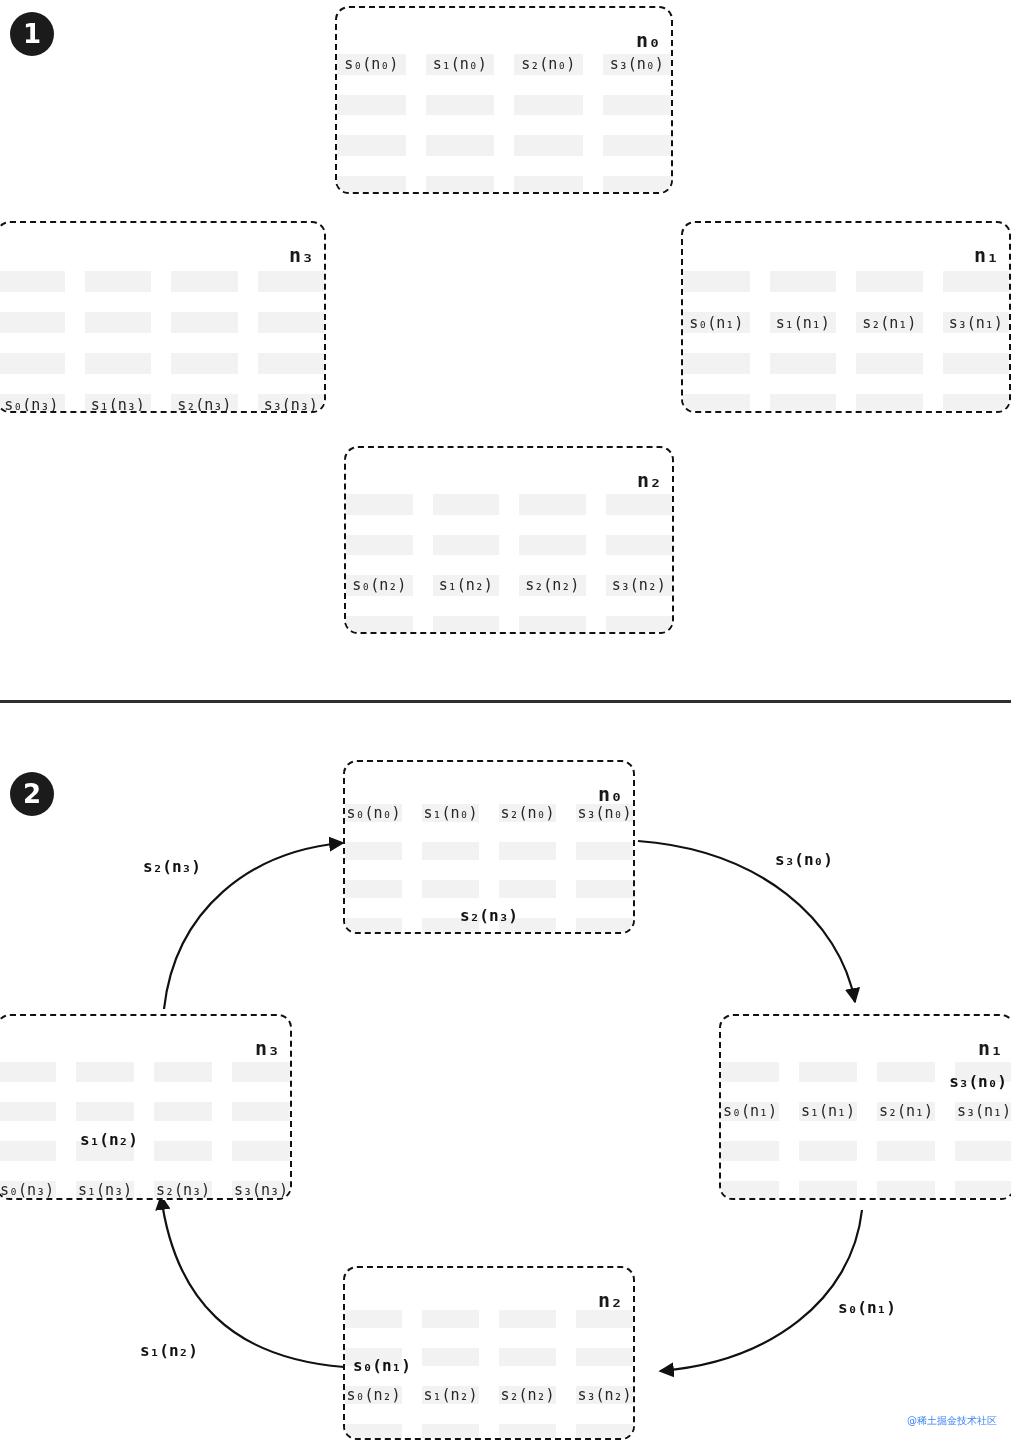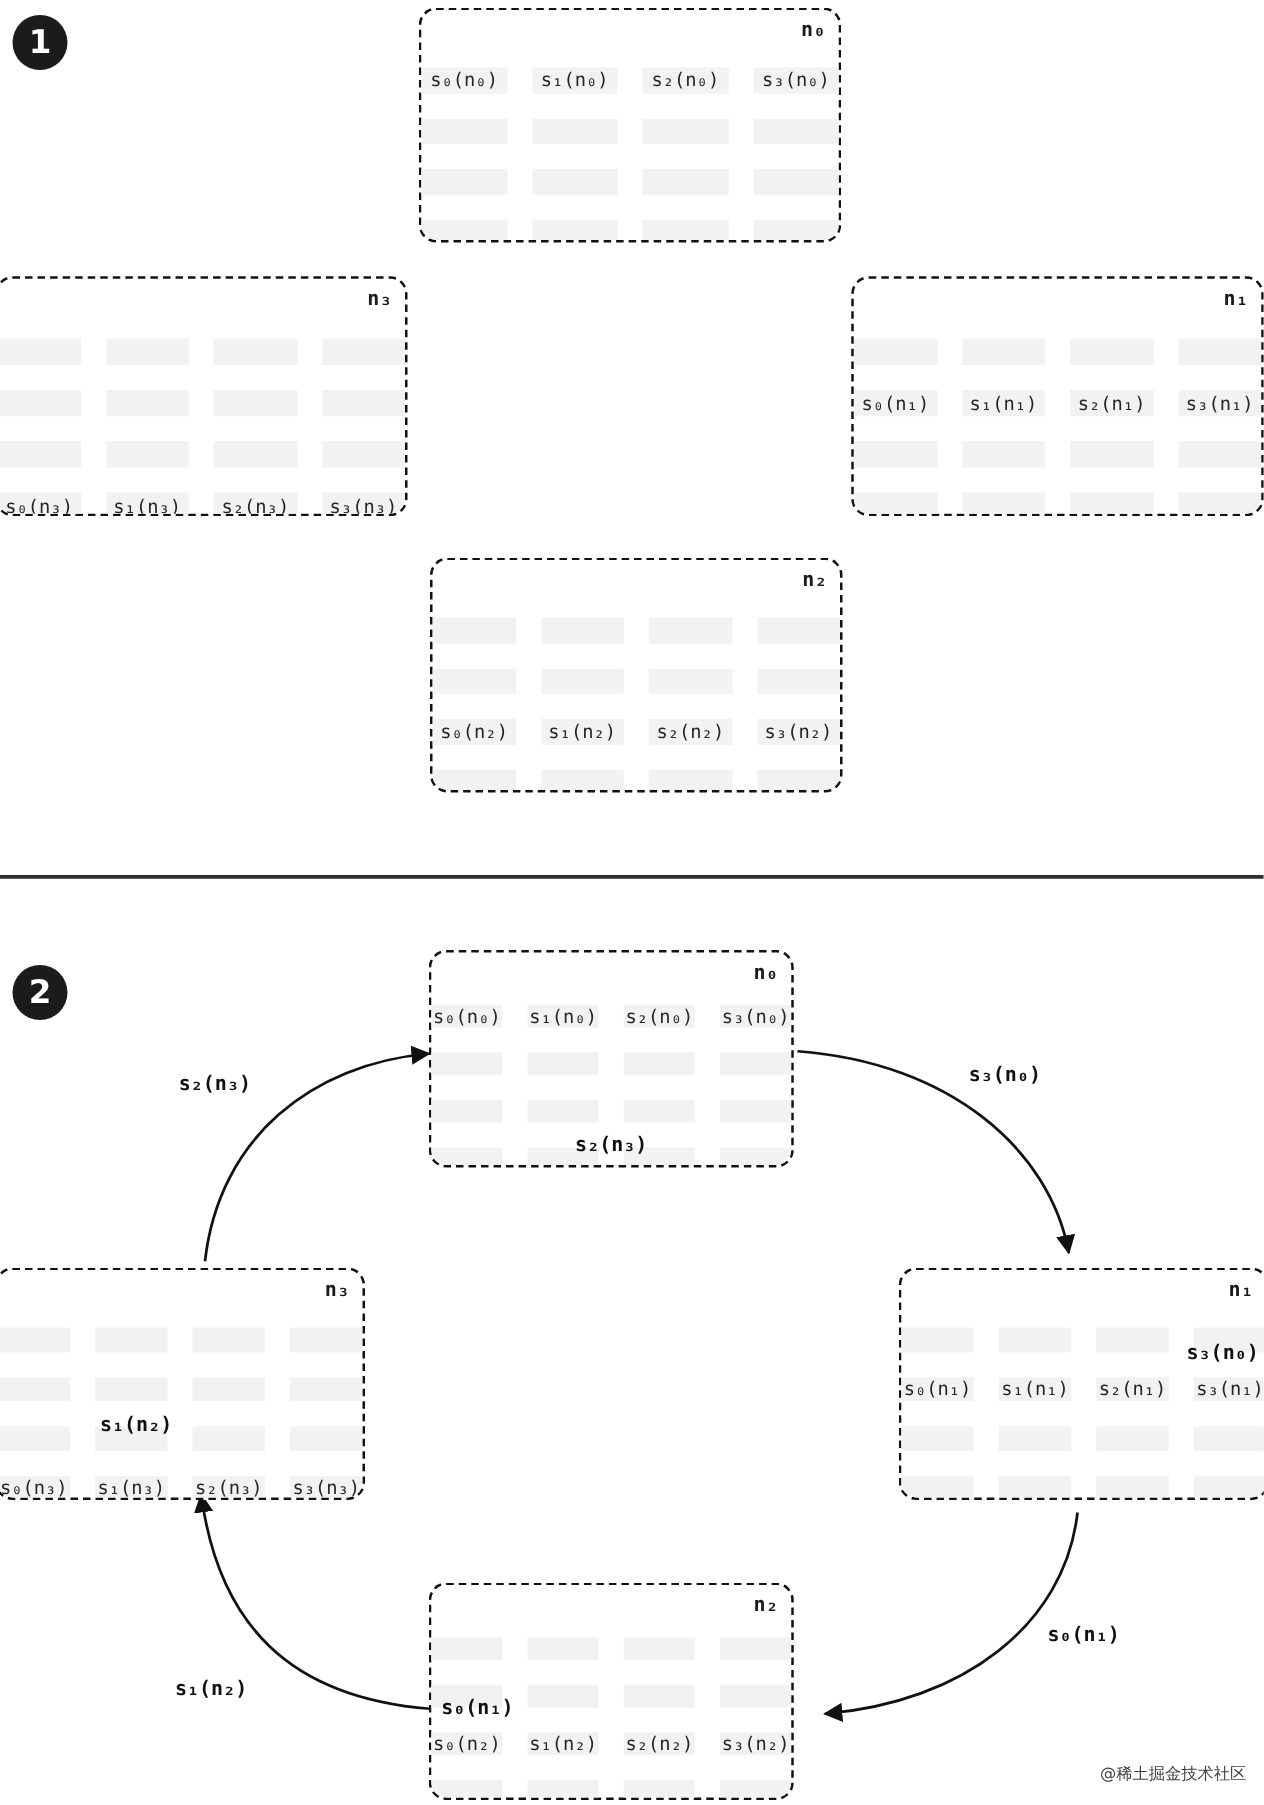--- a/index.html
+++ b/index.html
@@ -46,22 +46,22 @@
     box-sizing: border-box;
     border: 2px dashed #111111;
     border-radius: 14px;
     background: #ffffff;
     padding: 0;
     overflow: hidden;
   }
   .node-title {
     position: absolute;
     right: 10px;
-    top: 6px;
-    font-size: 16px;
+    top: 20px;
+    font-size: 20px;
     font-weight: bold;
     letter-spacing: 0.5px;
     z-index: 3;
   }
   .grid {
     position: absolute;
     left: 0;
     right: 0;
     display: grid;
     grid-template-columns: repeat(4, 1fr);
@@ -105,22 +105,22 @@
     color: #111111;
     white-space: nowrap;
   }
 
   
   .watermark {
     position: absolute;
     right: 14px;
     bottom: 16px;
     font-family: "DejaVu Sans", "Liberation Sans", sans-serif;
-    font-size: 13px;
-    color: #404040;
+    font-size: 10px;
+    color: #3b82f6;
     white-space: nowrap;
   }
 </style>
 </head>
 <body>
 
 <div class="badge" style="left:10px; top:12px;">1</div>
 
 <div class="node" style="left:335px; top:6px; width:338px; height:188px;">
   <div class="node-title">n₀</div>

